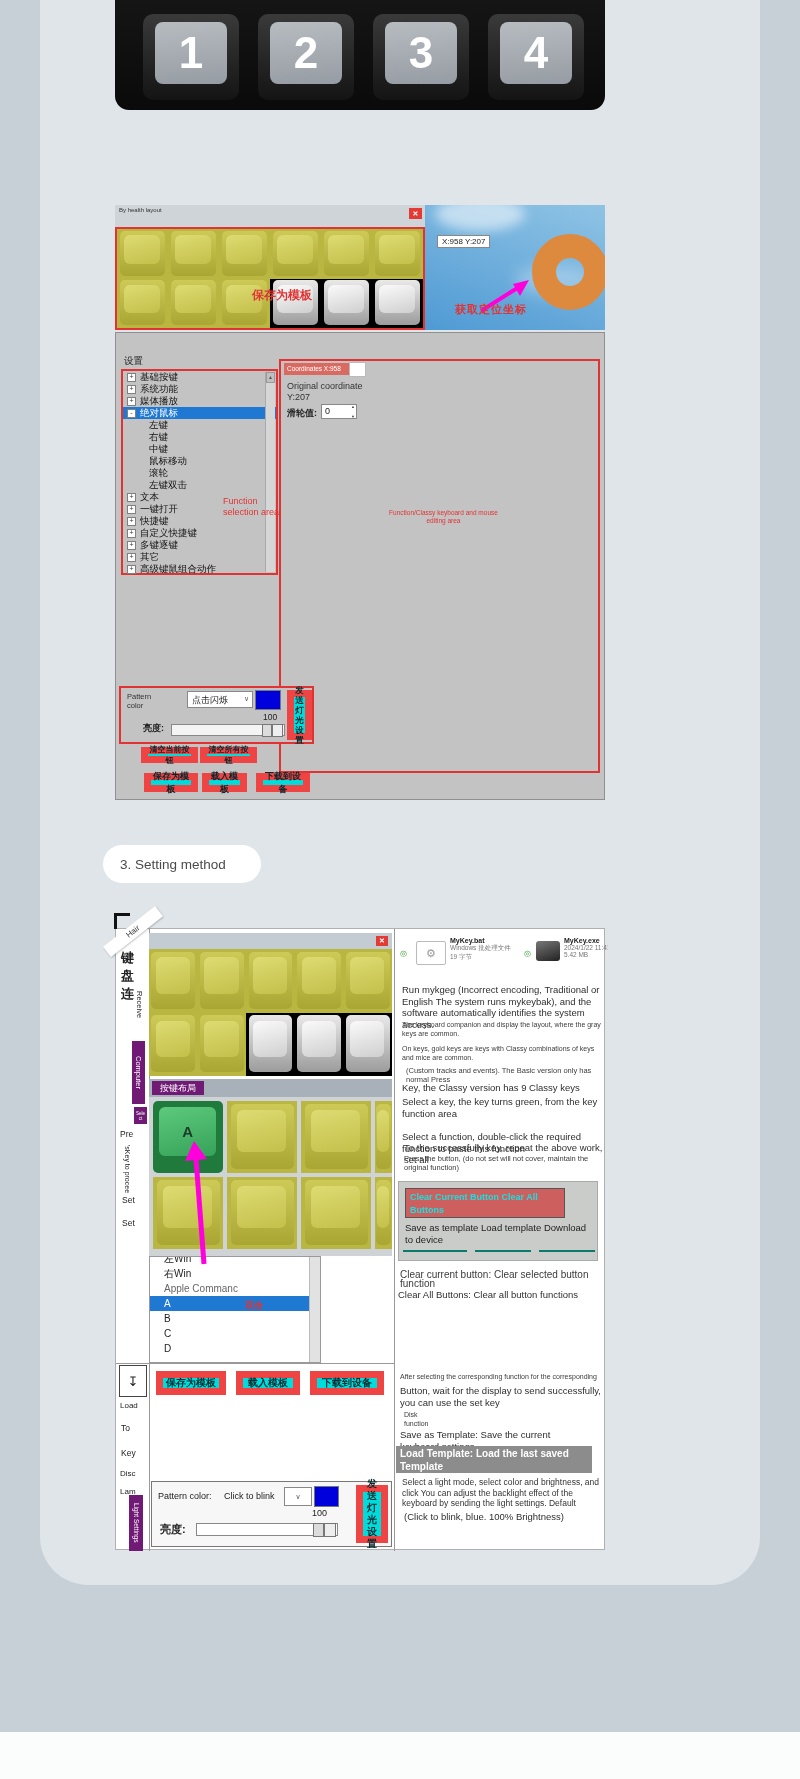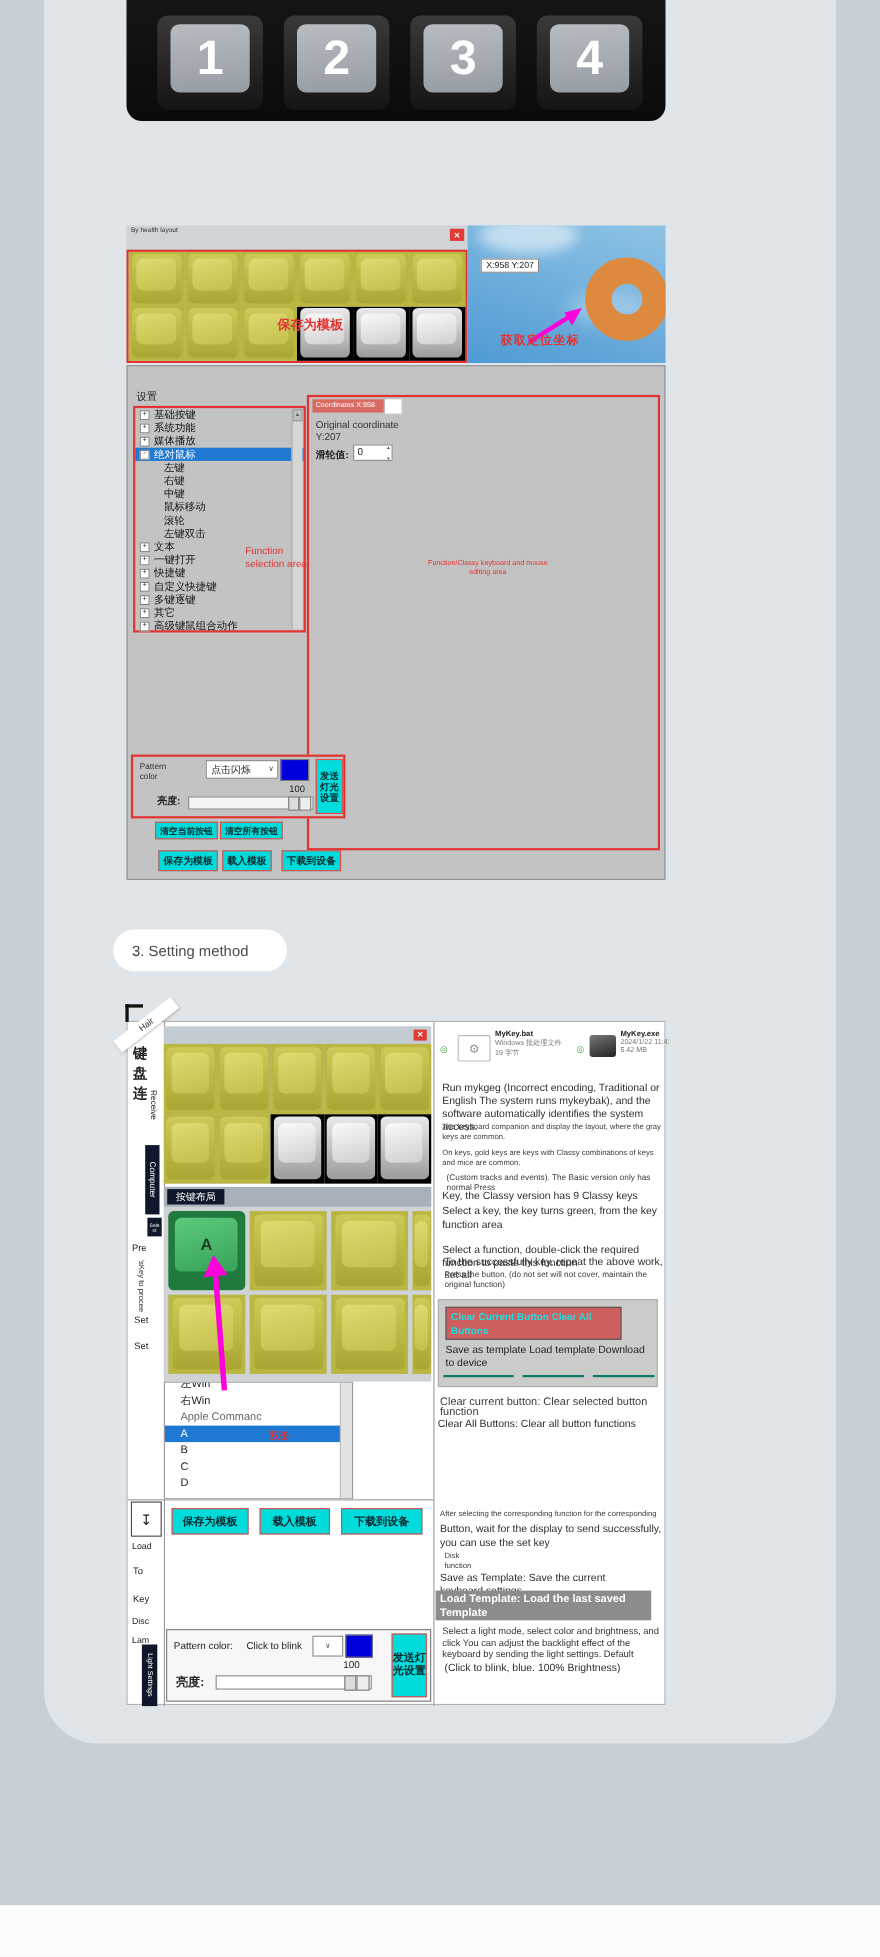--- a/index.html
+++ b/index.html
@@ -27,27 +27,27 @@
   .redtxt{color:#e23333}
   
   .win{position:absolute;left:115px;top:332px;width:490px;height:468px;background:#c3c3c3;border:1px solid #8f8f8f;box-sizing:border-box}
   .titlebar{position:absolute;left:0;top:0;right:0;height:20px;background:#f1f1f1;border-bottom:1px solid #d8d8d8;
             display:flex;align-items:center;font-size:9.5px;color:#333}
   .trow{display:flex;align-items:center;height:12px;font-size:9.5px;color:#111;padding-left:4px}
   .trow.sel{background:#1f78d2;color:#fff}
   .texp{width:7px;height:7px;border:1px solid #808080;background:#fff;font-size:7px;line-height:6px;text-align:center;
         color:#333;margin-right:4px;flex:0 0 auto}
   .child{padding-left:26px}
-  .cybtn{position:absolute;background:#00dcdc;border:1px solid #ef4444;color:#05282d;display:flex;align-items:center;
+  .cybtn{position:absolute;background:#00dcdc;border:7px solid #ef4444;color:#05282d;display:flex;align-items:center;
          justify-content:center;font-weight:bold;box-sizing:border-box;text-align:center}
   .redpanel{position:absolute;border:2px solid #e23333;box-sizing:border-box}
   .small{font-size:7px;color:#3c3c3c;line-height:8.5px}
   .norm{font-size:9.5px;color:#2e2e2e;line-height:11.5px}
   .vtext{writing-mode:vertical-rl;text-orientation:mixed}
-  .darktab{background:#0f172a;color:#fff;display:flex;align-items:center;justify-content:center}
+  .darktab{background:#701a75;color:#fff;display:flex;align-items:center;justify-content:center}
   .sbl{position:absolute;font-size:8.5px;color:#222}
 </style>
 </head>
 <body>
 
 <div id="root">
   <div class="card"></div>
   <div class="botstrip"></div>
 
   <div class="kb">

